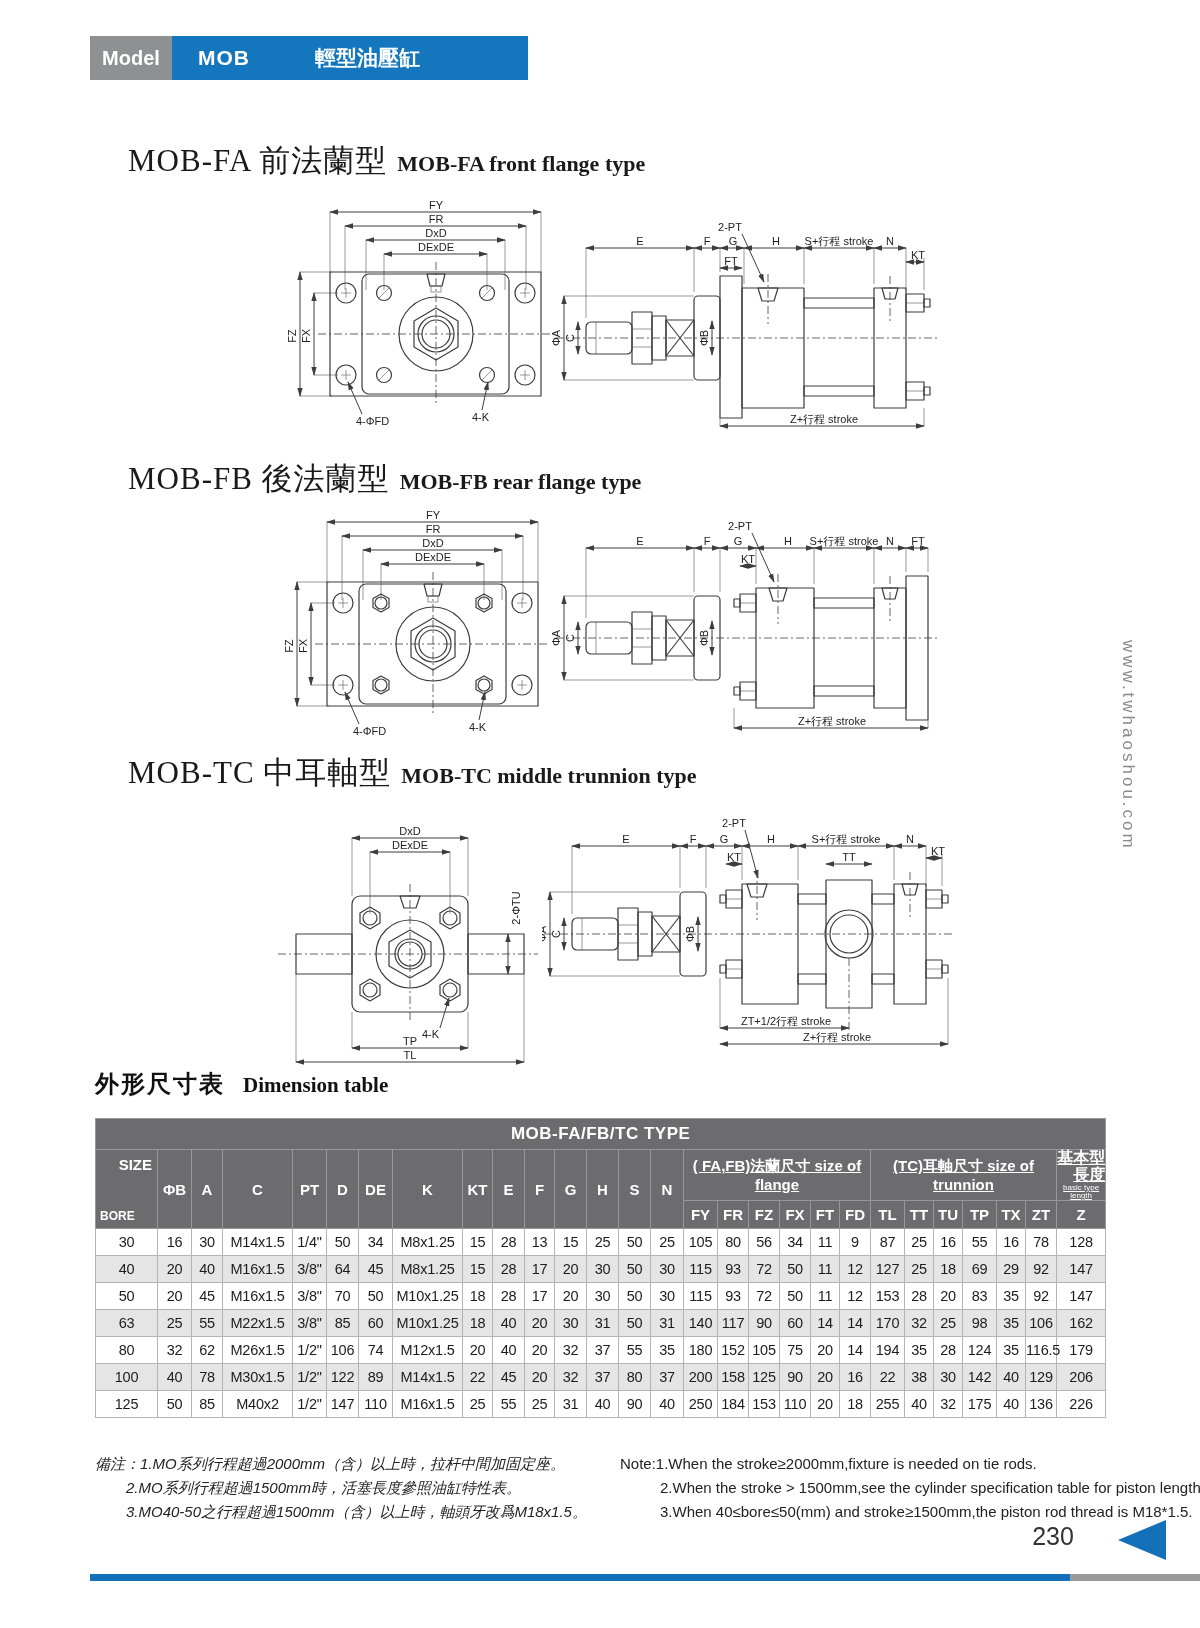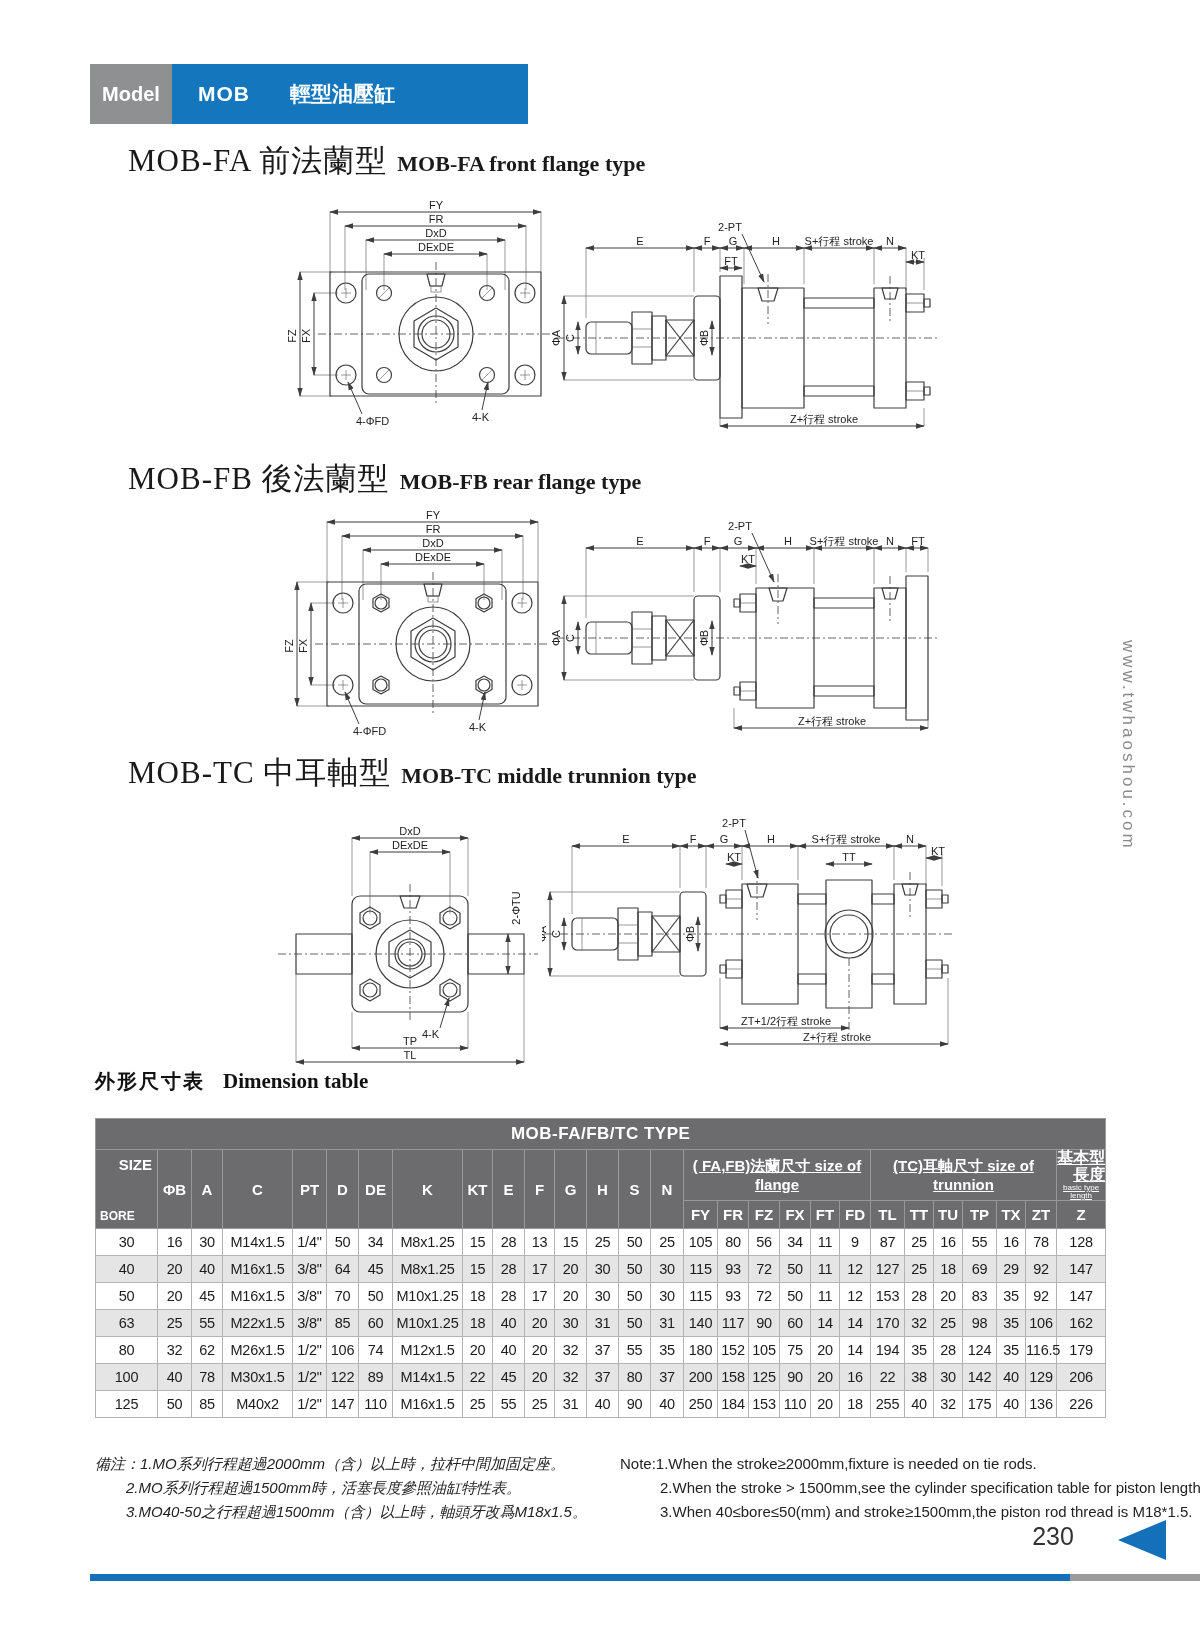--- a/index.html
+++ b/index.html
@@ -1,41 +1,41 @@
 <!DOCTYPE html>
 <html><head>
 <meta charset="utf-8">
 <style>
   html,body{margin:0;padding:0;background:#fff;}
   .page{position:relative;width:1200px;height:1628px;background:#fff;overflow:hidden;
         font-family:"Liberation Sans",sans-serif;color:#222;}
   
-  .banner{position:absolute;left:90px;top:64px;display:flex;height:60px;}
+  .banner{position:absolute;left:90px;top:36px;display:flex;height:44px;}
   .banner .model-box{width:82px;background:#8f9092;color:#fff;font-size:20px;font-weight:bold;
         display:flex;align-items:center;justify-content:center;}
   .banner .blue-box{width:330px;background:#1477bd;color:#fff;display:flex;align-items:center;
-        padding-left:26px;font-size:21px;font-weight:bold;}
+        padding-left:26px;font-size:21px;font-weight:bold;gap:25px;}
   .banner .blue-box .code{margin-right:40px;letter-spacing:1px;}
   
   .sec-title{position:absolute;left:128px;font-family:"Liberation Serif","DejaVu Serif",serif;
         color:#1a1a1a;white-space:nowrap;}
   .sec-title .zh{font-size:31px;font-weight:normal;letter-spacing:1px;}
   .sec-title .en{font-size:22px;font-weight:bold;margin-left:6px;}
   
   .diag{position:absolute;}
   .ln{fill:none;stroke:#3d3d3d;stroke-width:1.2;stroke-linejoin:round;}
   .thin{fill:none;stroke:#555;stroke-width:0.6;}
   .dash{fill:none;stroke:#3d3d3d;stroke-width:0.8;stroke-dasharray:8 3 2 3;}
   .dim{stroke:#3d3d3d;stroke-width:1;marker-start:url(#arr);marker-end:url(#arr);}
   .lead{stroke:#3d3d3d;stroke-width:1;fill:none;marker-end:url(#arr);}
   text.lbl{font:11px "Liberation Sans",sans-serif;fill:#222;}
   
   .tbl-title{position:absolute;left:95px;top:1068px;font-family:"Liberation Serif","DejaVu Serif",serif;
         color:#111;white-space:nowrap;}
-  .tbl-title .zh{font-size:20px;font-weight:bold;letter-spacing:2px;}
+  .tbl-title .zh{font-size:24px;font-weight:bold;letter-spacing:2px;}
   .tbl-title .en{font-size:21px;font-weight:bold;margin-left:14px;margin-top:16px;}
   table.dim-table{position:absolute;left:95px;top:1118px;width:1010px;border-collapse:collapse;
         table-layout:fixed;}
   .dim-table th{background:#6c6c6e;color:#fff;border:1px solid #98989a;font-weight:bold;
         padding:0;text-align:center;}
   .dim-table .band-cell{font-size:17px;height:30px;letter-spacing:.5px;}
   .dim-table .h1 th{height:42px;font-size:15px;}
   .dim-table .h2 th{height:27px;font-size:15px;}
   .dim-table .grp{font-size:11px;font-weight:bold;text-decoration:underline;}
   .dim-table .basic div{line-height:1.05;}

